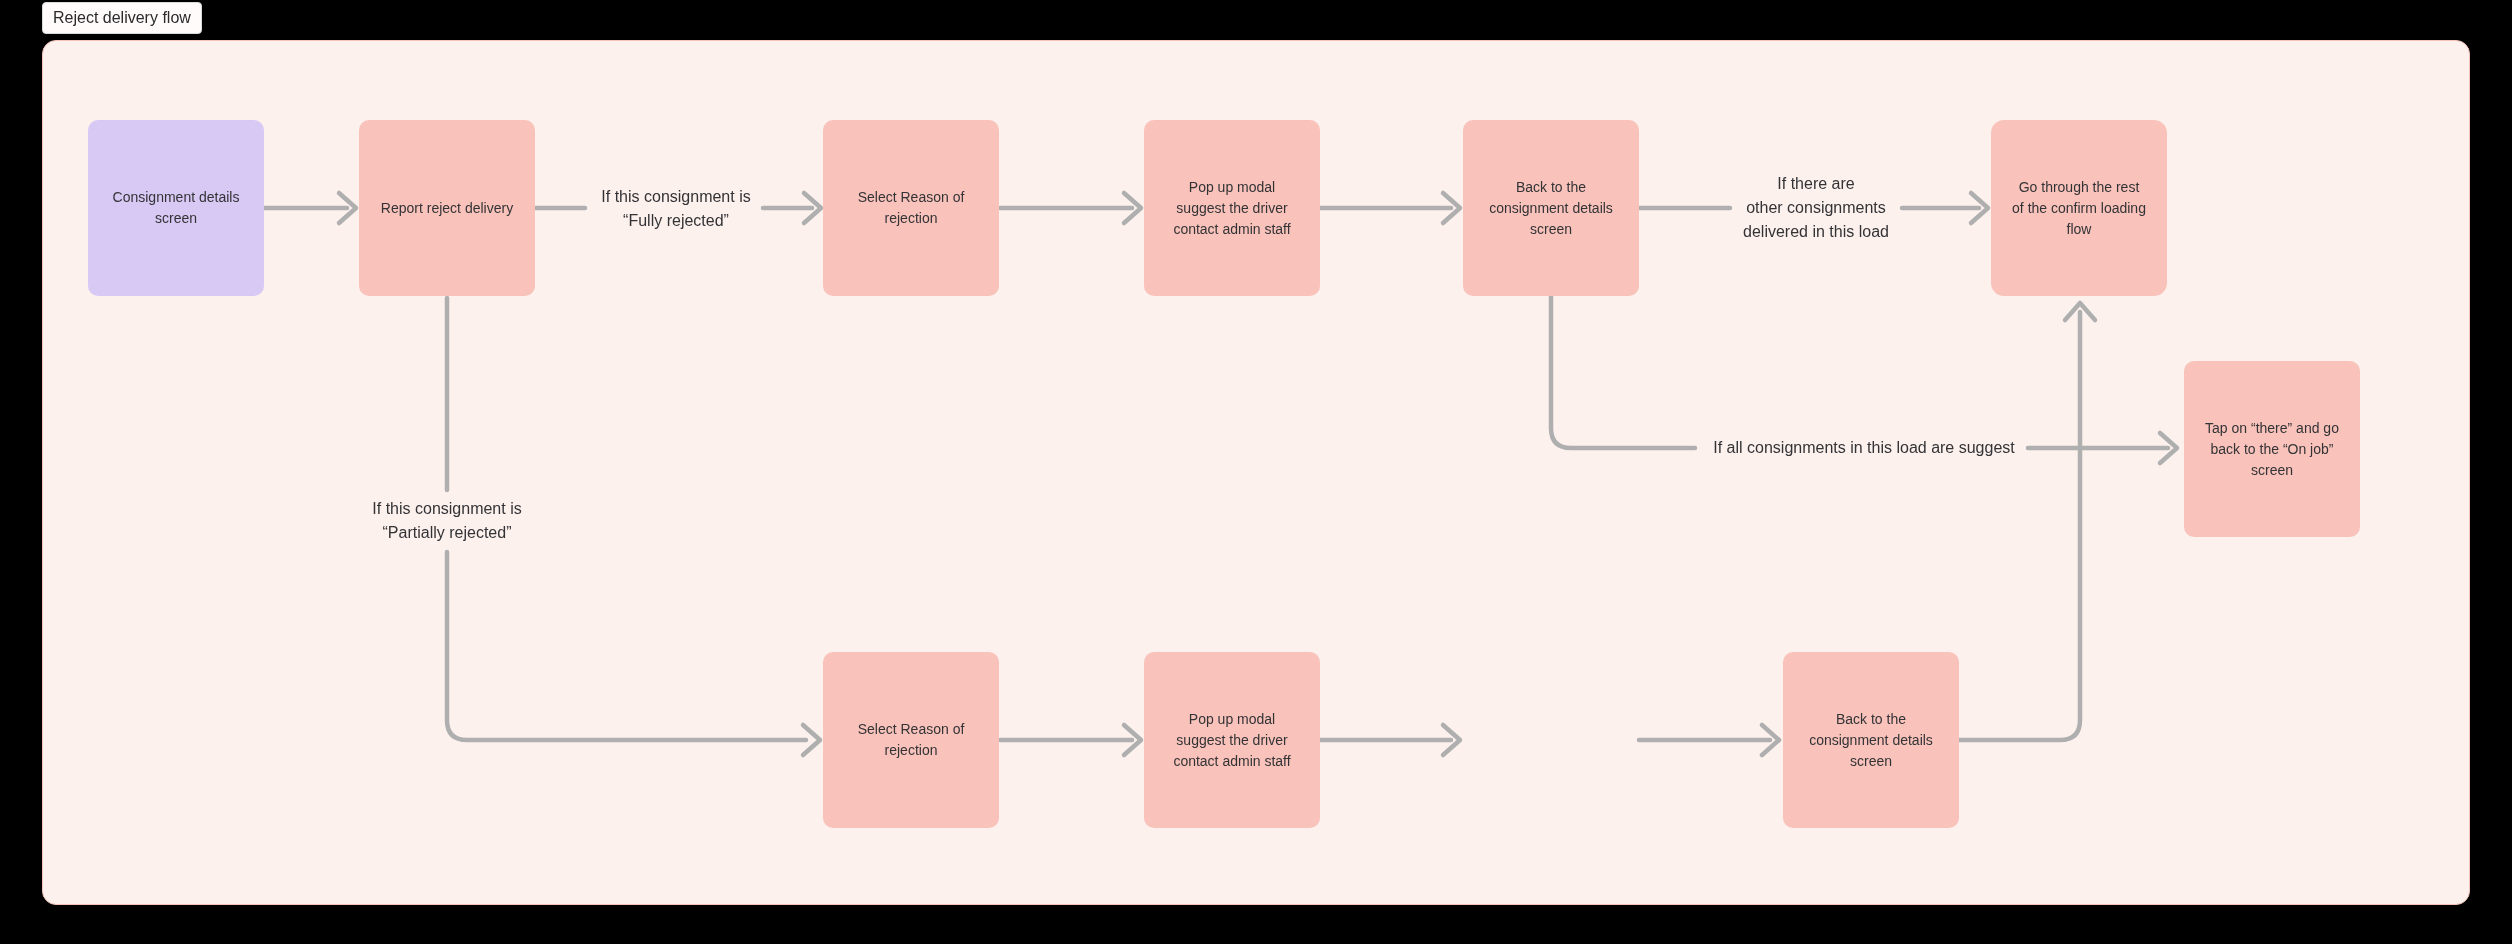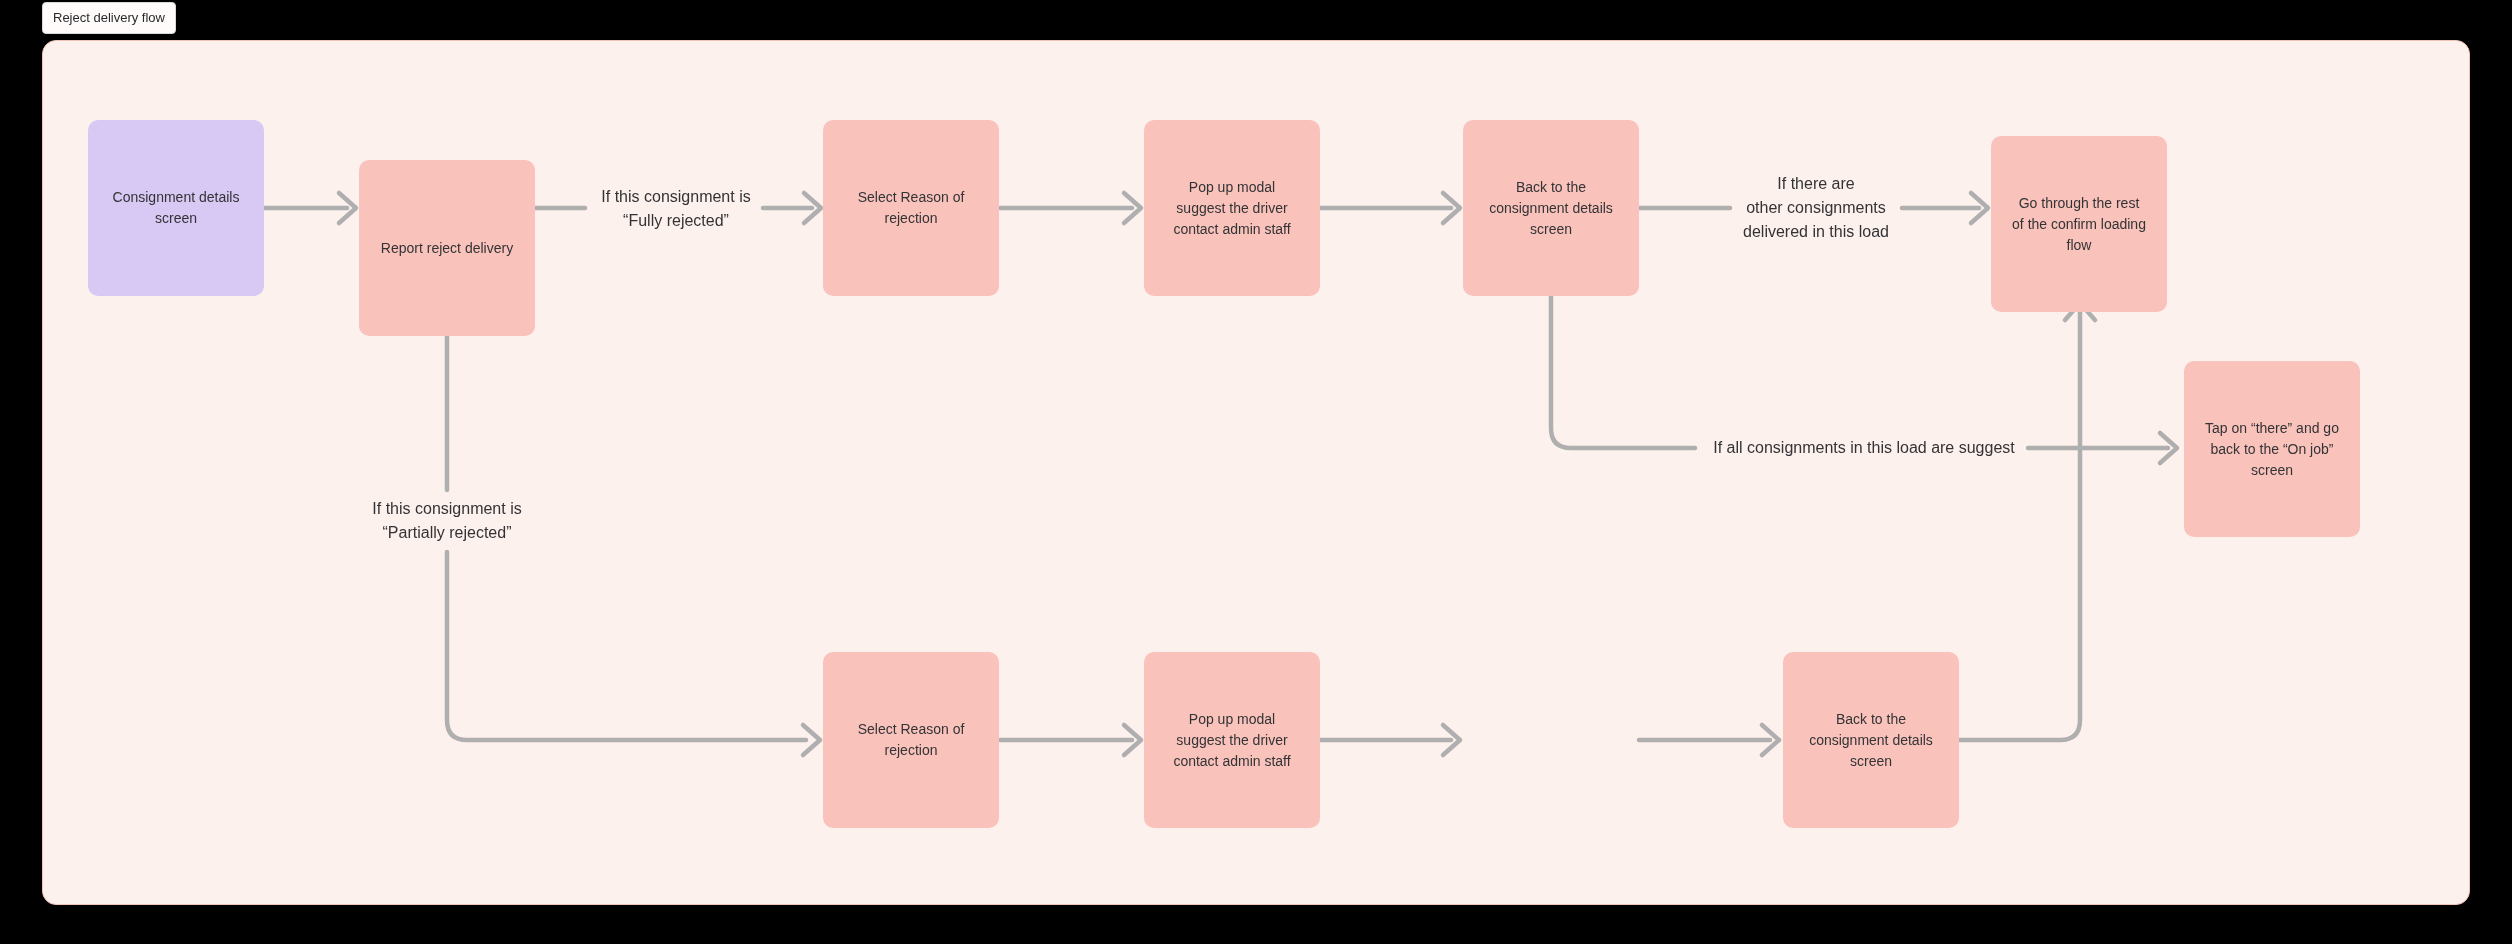--- a/index.html
+++ b/index.html
@@ -18,46 +18,46 @@
     border-radius:14px;
     box-sizing:border-box;
   }
   .section-chip{
     position:absolute;left:42px;top:2px;
     background:#FEFBFA;
     border:1px solid #D9D9D9;
     border-radius:4px;
     box-shadow:0 1px 3px rgba(0,0,0,0.25);
     color:#2A2A2C;
-    font-size:13px;line-height:14px;
+    font-size:16px;line-height:14px;
     padding:8px 10px;
     white-space:nowrap;
     z-index:5;
   }
   .edges{position:absolute;left:0;top:0;width:2512px;height:944px;z-index:1;pointer-events:none;}
   .edges path{fill:none;stroke:#AFAFAF;stroke-width:4.5;stroke-linecap:round;stroke-linejoin:round;}
   .node{
     position:absolute;width:176px;height:176px;
     border-radius:10px;
     display:flex;align-items:center;justify-content:center;
     text-align:center;
     font-size:14px;line-height:21px;
     color:#333336;
     white-space:pre-line;
     padding:8px;box-sizing:border-box;
     z-index:2;
   }
   .salmon{background:#F9C3BB;}
   .purple{background:#D8C8F4;}
   .n1{left:88px;top:120px;}
-  .n2{left:359px;top:120px;margin-top:40px;}
+  .n2{left:359px;top:120px;}
   .n3{left:823px;top:120px;}
   .n4{left:1144px;top:120px;}
   .n5{left:1463px;top:120px;}
-  .n6{left:1991px;top:136px;}
+  .n6{left:1991px;top:120px;border-radius:13px;}
   .n7{left:2184px;top:361px;}
   .n8{left:823px;top:652px;}
   .n9{left:1144px;top:652px;}
   .n10{left:1463px;top:652px;}
   .n11{left:1783px;top:652px;}
   .flow-label{
     position:absolute;
     transform:translate(-50%,-50%);
     text-align:center;
     font-size:16px;line-height:24px;

